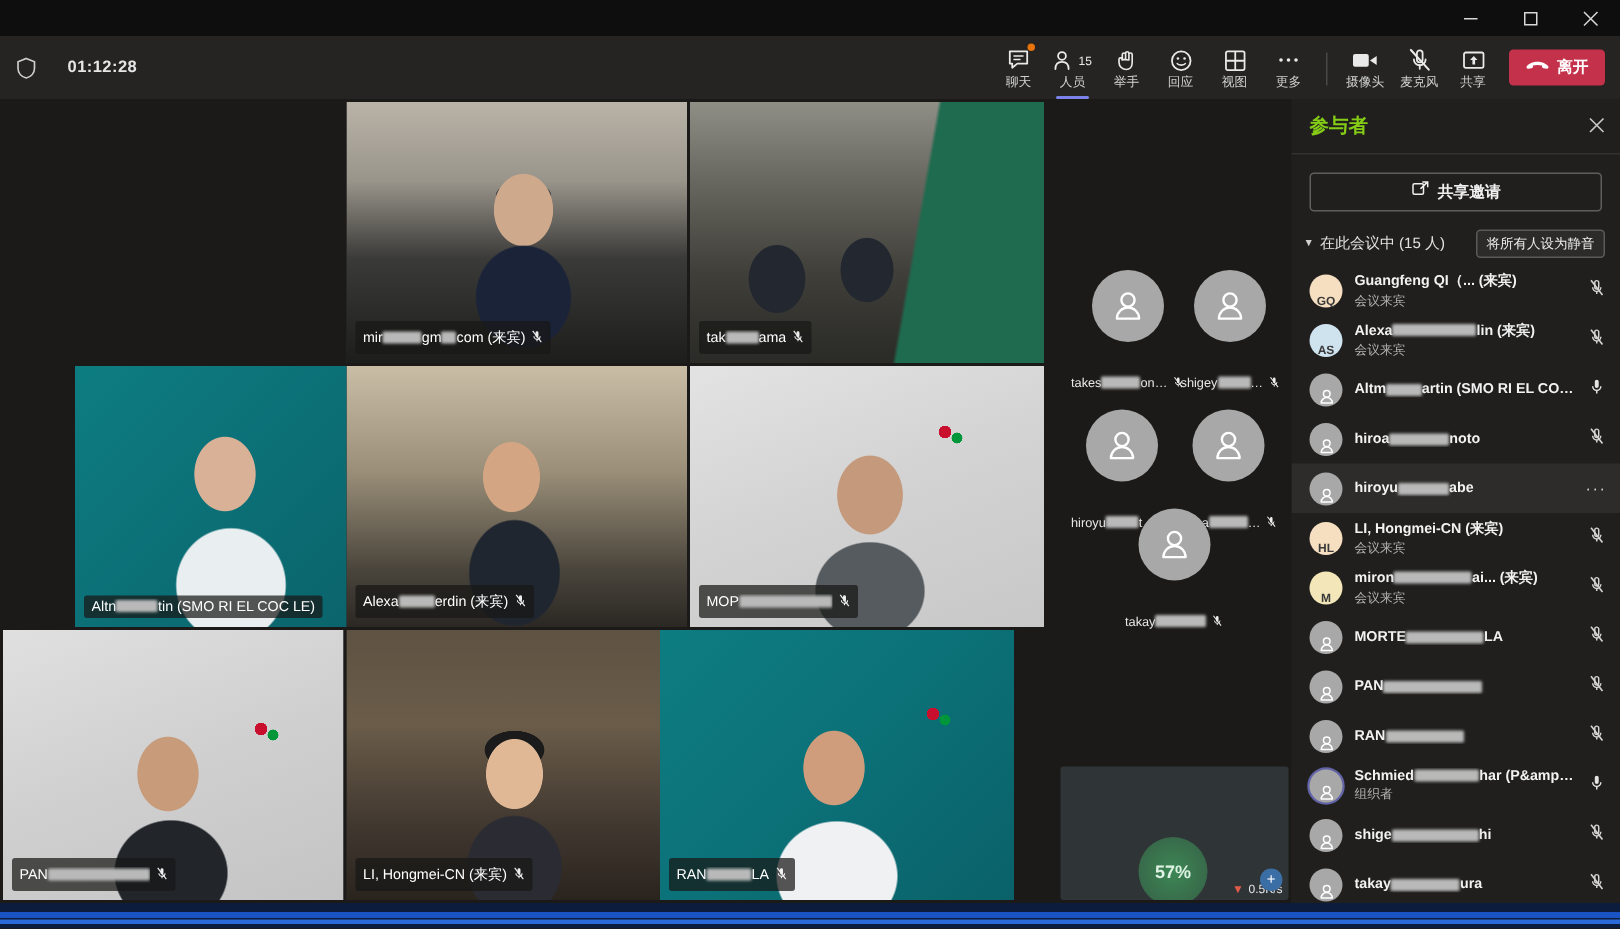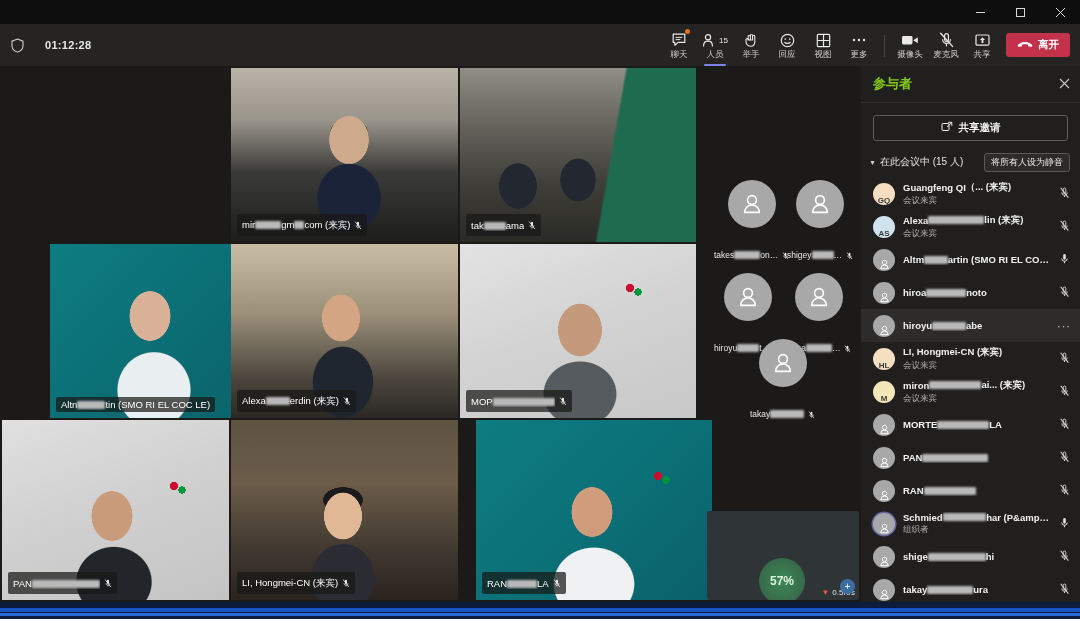--- a/index.html
+++ b/index.html
@@ -416,21 +416,21 @@
             <svg width="8" height="9" viewBox="0 0 9 11">
                 <path d="M4.5 1 a1.2 1.2 0 0 1 1.2 1.2 v2.7 a1.2 1.2 0 0 1 -2.4 0 V2.2 A1.2 1.2 0 0 1 4.5 1z" fill="#fff"></path>
                 <path d="M2 5.1 a2.5 2.5 0 0 0 5 0" fill="none" stroke="#fff" stroke-width=".9"></path>
                 <path d="M4.5 7.6 v1.6" stroke="#fff" stroke-width=".9"></path>
                 <path d="M1 .7 L8 9.8" stroke="#fff" stroke-width="1"></path>
               </svg>
           </span>
         </div>
       </div>
 
-      <div class="tile" style="left:474px;top:352px;width:236px;height:180px;">
+      <div class="tile" style="left:438px;top:352px;width:236px;height:180px;">
         <div class="bg" style="background:linear-gradient(135deg,#0d7d82 0%,#0c7279 45%,#0a6169 100%);"></div>
         <div class="bg" style="background:
             radial-gradient(circle 7px at 182px 56px,#c8102e 0%,#c8102e 60%,transparent 62%),
             radial-gradient(circle 6px at 190px 60px,#009639 0%,#009639 60%,transparent 62%);"></div>
         <div class="bg" style="background:radial-gradient(ellipse 62px 56px at 118px 164px,#f0f1f3 0%,#f0f1f3 64%,transparent 66%),radial-gradient(ellipse 28px 34px at 116px 92px,#cf9d7b 0%,#cf9d7b 72%,transparent 74%);"></div>
         <div class="nametag">
           <span class="nm">
             <span>RAN</span><span class="redact" style="width:30px"></span><span>LA</span>
           </span>
           <span class="muteic">

